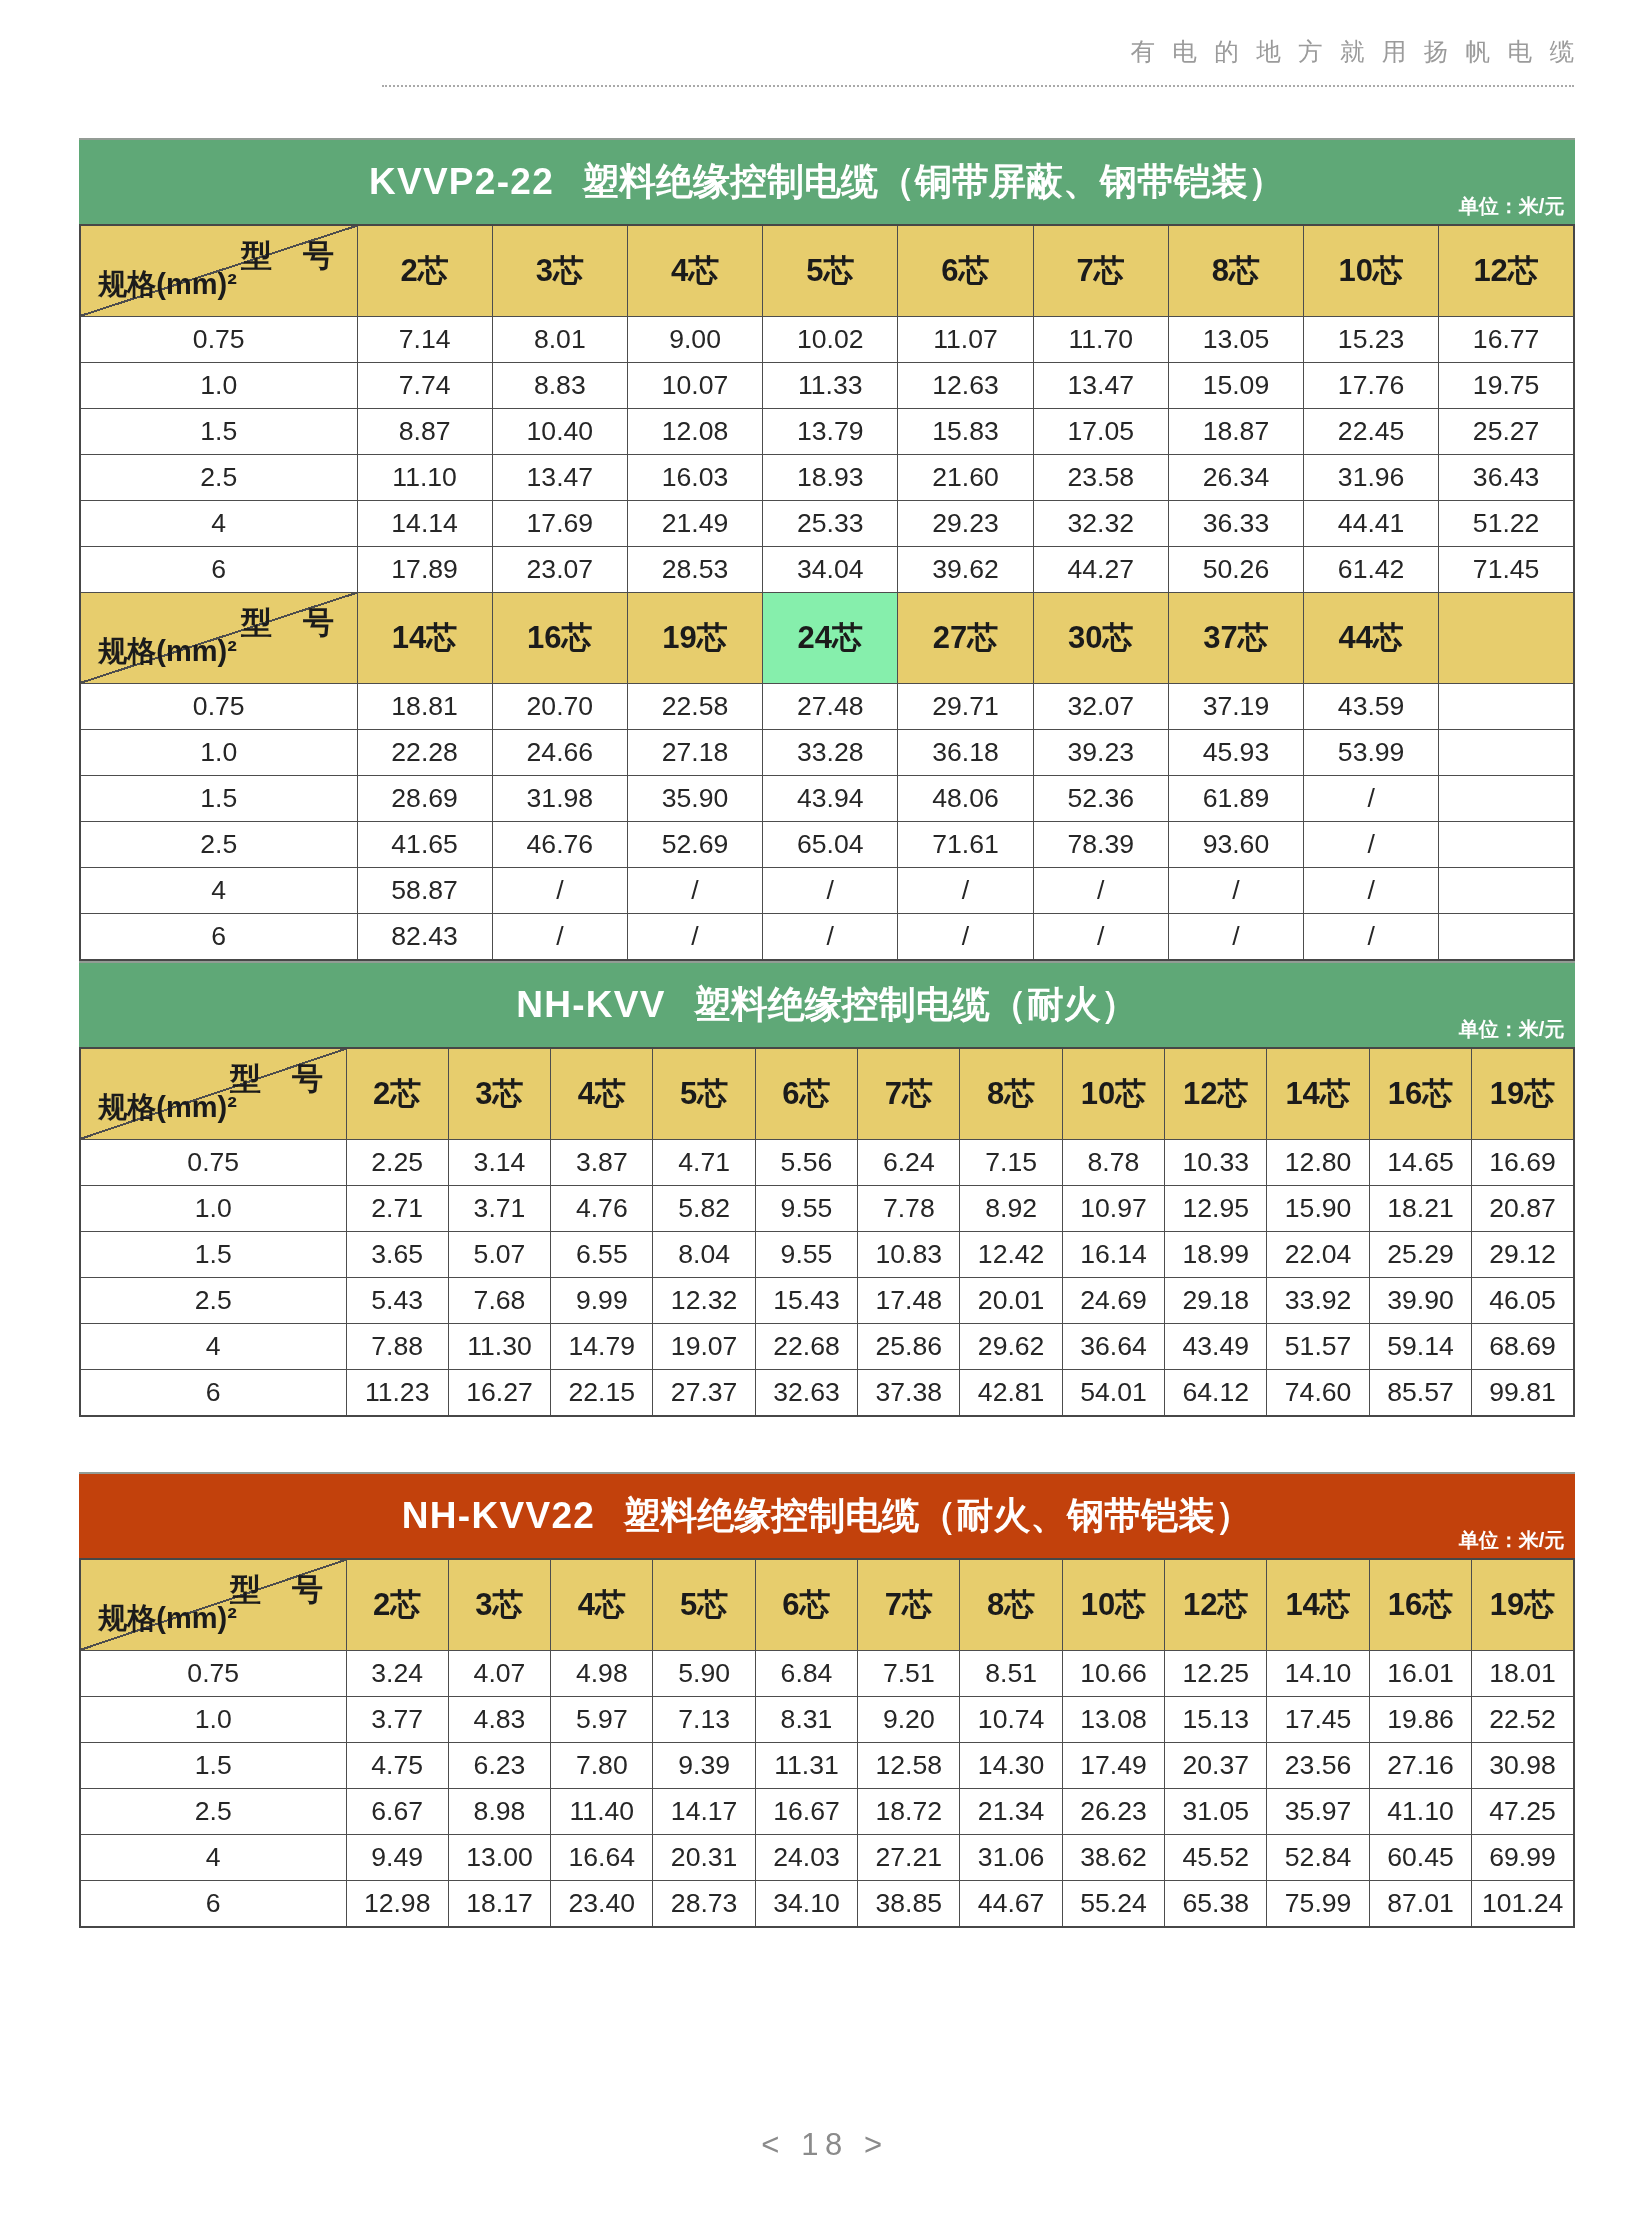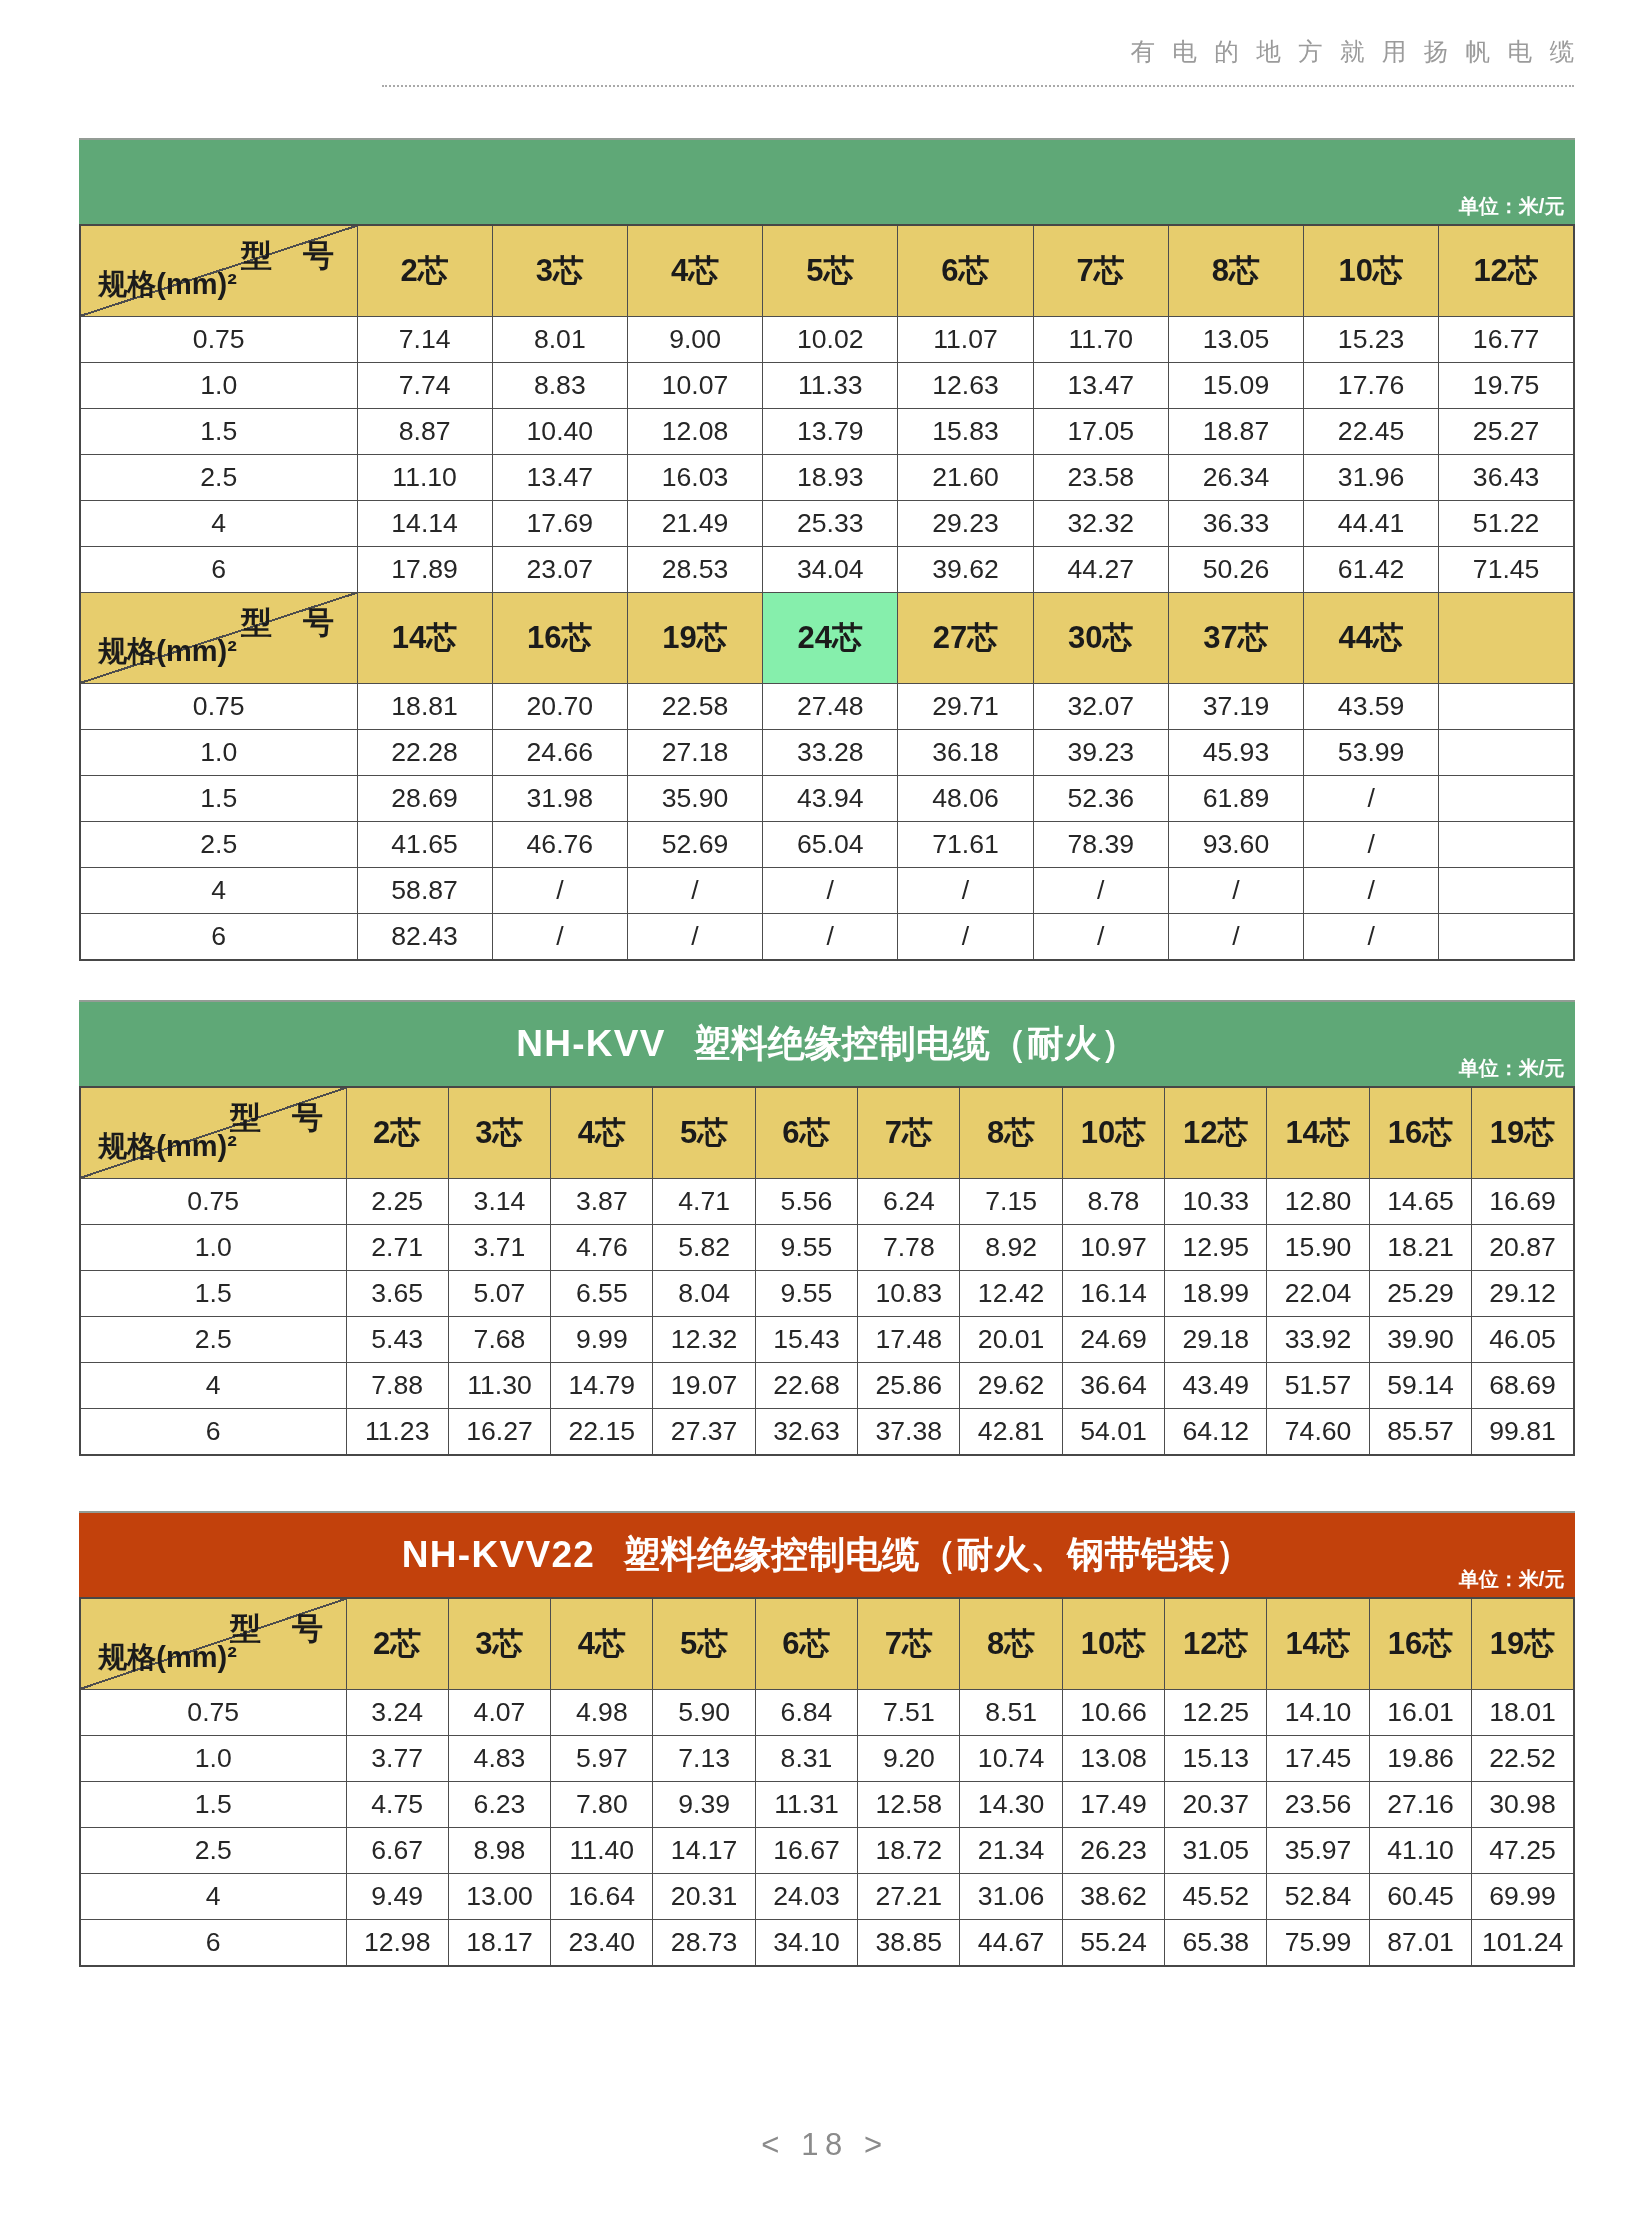--- a/index.html
+++ b/index.html
@@ -70,20 +70,21 @@
 <body>
 
 <div class="slogan-wrap">
   <span class="page-slogan">有电的地方就用扬帆电缆</span>
   <div class="slogan-rule"></div>
 </div>
 
 <div class="tables-root">
     <div class="table-block" style="margin-top: 0px;">
       <div class="banner" style="background: rgb(95, 168, 119);">
+        <div class="banner-title"><span class="model">KVVP2-22</span><span class="desc">塑料绝缘控制电缆（铜带屏蔽、钢带铠装）</span></div>
         <span class="unit-label">单位：米/元</span>
       </div>
       <table class="price-grid">
         <colgroup>
           <col style="width: 277px;">
           <col>
           <col>
           <col>
           <col>
           <col>
@@ -265,21 +266,21 @@
             <td>/</td>
             <td>/</td>
             <td>/</td>
             <td>/</td>
             <td>/</td>
             <td></td>
           </tr>
         </tbody>
       </table>
     </div>
-    <div class="table-block" style="margin-top: 39px;">
+    <div class="table-block" style="">
       <div class="banner" style="background: rgb(95, 168, 119);">
         <div class="banner-title"><span class="model">NH-KVV</span><span class="desc">塑料绝缘控制电缆（耐火）</span></div>
         <span class="unit-label">单位：米/元</span>
       </div>
       <table class="price-grid">
         <colgroup>
           <col style="width: 266px;">
           <col>
           <col>
           <col>

